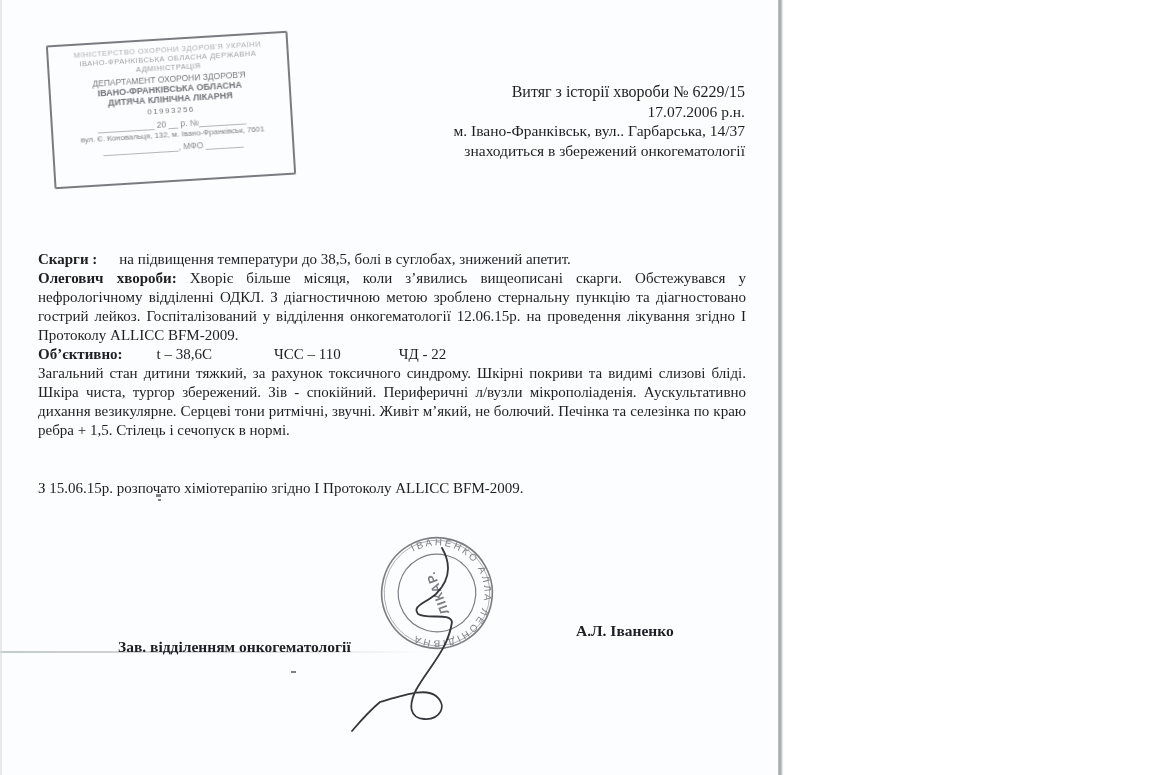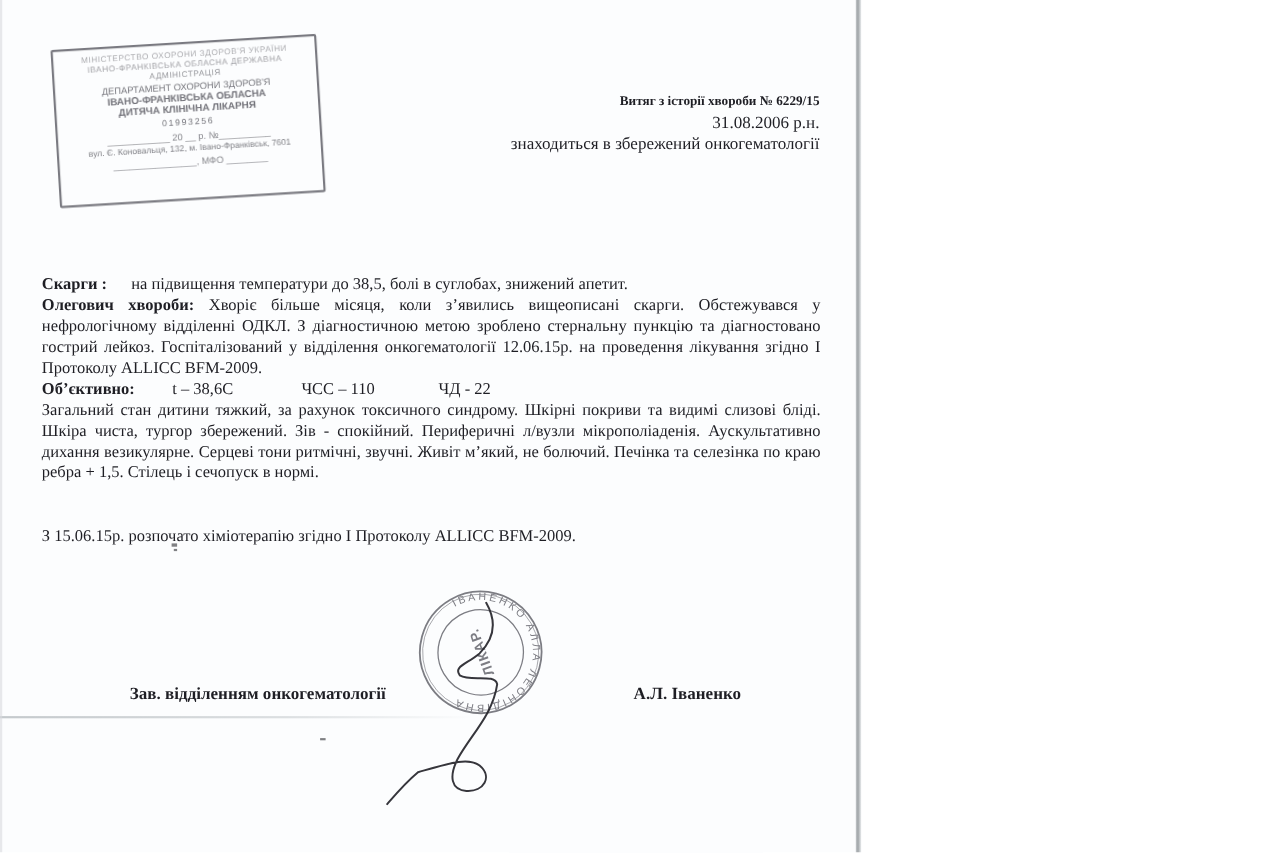--- a/index.html
+++ b/index.html
@@ -39,21 +39,21 @@
   .rect-stamp .code { font-size: 8px; letter-spacing: 1.5px; margin-top: 2px; opacity: .8; }
   .rect-stamp .dline { font-size: 8.5px; margin-top: 4px; opacity: .7; }
   .rect-stamp .aline { font-size: 7.8px; margin-top: 1px; opacity: .75; }
   .rect-stamp .mline { font-size: 8.5px; margin-top: 3px; opacity: .68; }
 
   
   .doc-header {
     position: absolute; top: 82px; right: 33px; width: 430px;
     text-align: right; font-size: 15.5px; line-height: 19.5px;
   }
-  .doc-header .title { font-weight: bold; font-size: 12px; }
+  .doc-header .title { font-weight: normal; font-size: 16px; }
 
   
   .doc-body {
     position: absolute; left: 38px; top: 250px; width: 708px;
     font-size: 15px; line-height: 19px;
     text-align: justify; text-align-last: left;
   }
   .para { margin: 0; }
   b.lbl { font-weight: bold; }
   .gap-wide { display: inline-block; width: 22px; }
@@ -62,21 +62,21 @@
   .obj-hr { margin-left: 62px; }
   .obj-rr { margin-left: 58px; }
   .diag   { margin-top: 12px; }
   .treat  { margin-top: 39px; text-align: right; }
 
   
   .doc-footer {
     position: absolute; top: 622px; left: 0; width: 778px;
     font-size: 15.5px; font-weight: bold;
   }
-  .doc-footer .pos  { position: absolute; left: 118px; top: 0; white-space: nowrap; }
+  .doc-footer .pos  { position: absolute; left: 118px; top: 16px; white-space: nowrap; }
   .doc-footer .name { position: absolute; left: 576px; top: 0; white-space: nowrap; }
 
   .sign-rule {
     position: absolute; left: 0; top: 651px; width: 430px; height: 1.5px;
     background: linear-gradient(to right, rgba(150,158,163,.55), rgba(170,177,181,.4) 60%, rgba(255,255,255,0));
   }
 
   
   .round-stamp { position: absolute; left: 374px; top: 530px; opacity: .72; }
   .signature   { position: absolute; left: 330px; top: 533px; opacity: .92; }
@@ -100,21 +100,22 @@
       <div class="l5">ІВАНО-ФРАНКІВСЬКА ОБЛАСНА</div>
       <div class="l6">ДИТЯЧА КЛІНІЧНА ЛІКАРНЯ</div>
       <div class="code">01993256</div>
       <div class="dline">____________ 20 __ р. №__________</div>
       <div class="aline">вул. Є. Коновальця, 132, м. Івано-Франківськ, 7601</div>
       <div class="mline">________________,  МФО  ________</div>
     </div>
 
     <div class="doc-header">
       <div class="title">Витяг з історії хвороби № 6229/15</div>
-      <div>31.08.2006 р.н.</div>
+      <div>17.07.2006 р.н.</div>
+      <div>м. Івано-Франківськ, вул.. Гарбарська, 14/37</div>
       <div>знаходиться в збережений онкогематології</div>
     </div>
 
     <div class="doc-body">
       <p class="para"><b class="lbl">Скарги :</b><span class="gap-wide"></span><span>на підвищення температури до 38,5, болі в суглобах, знижений апетит.</span></p>
       <p class="para"><b class="lbl">Олегович хвороби:</b> <span>Хворіє більше місяця, коли з’явились вищеописані скарги. Обстежувався у нефрологічному відділенні ОДКЛ. З діагностичною метою зроблено стернальну пункцію та діагностовано гострий лейкоз. Госпіталізований у відділення онкогематології 12.06.15р. на проведення лікування згідно  І Протоколу ALLICC BFM-2009.</span></p>
       <p class="para obj-line"><b class="lbl">Об’єктивно:</b><span class="obj-t">t – 38,6С</span><span class="obj-hr">ЧСС – 110</span><span class="obj-rr">ЧД - 22</span></p>
       <p class="para">Загальний стан дитини тяжкий, за рахунок токсичного синдрому. Шкірні покриви  та  видимі слизові бліді. Шкіра чиста, тургор збережений. Зів -  спокійний. Периферичні л/вузли мікрополіаденія. Аускультативно дихання везикулярне. Серцеві тони ритмічні, звучні. Живіт м’який, не болючий. Печінка та селезінка по краю ребра + 1,5.  Стілець і сечопуск  в нормі.</p>
       <p class="para treat">З 15.06.15р. розпочато хіміотерапію  згідно  І Протоколу ALLICC BFM-2009.</p>
     </div>

